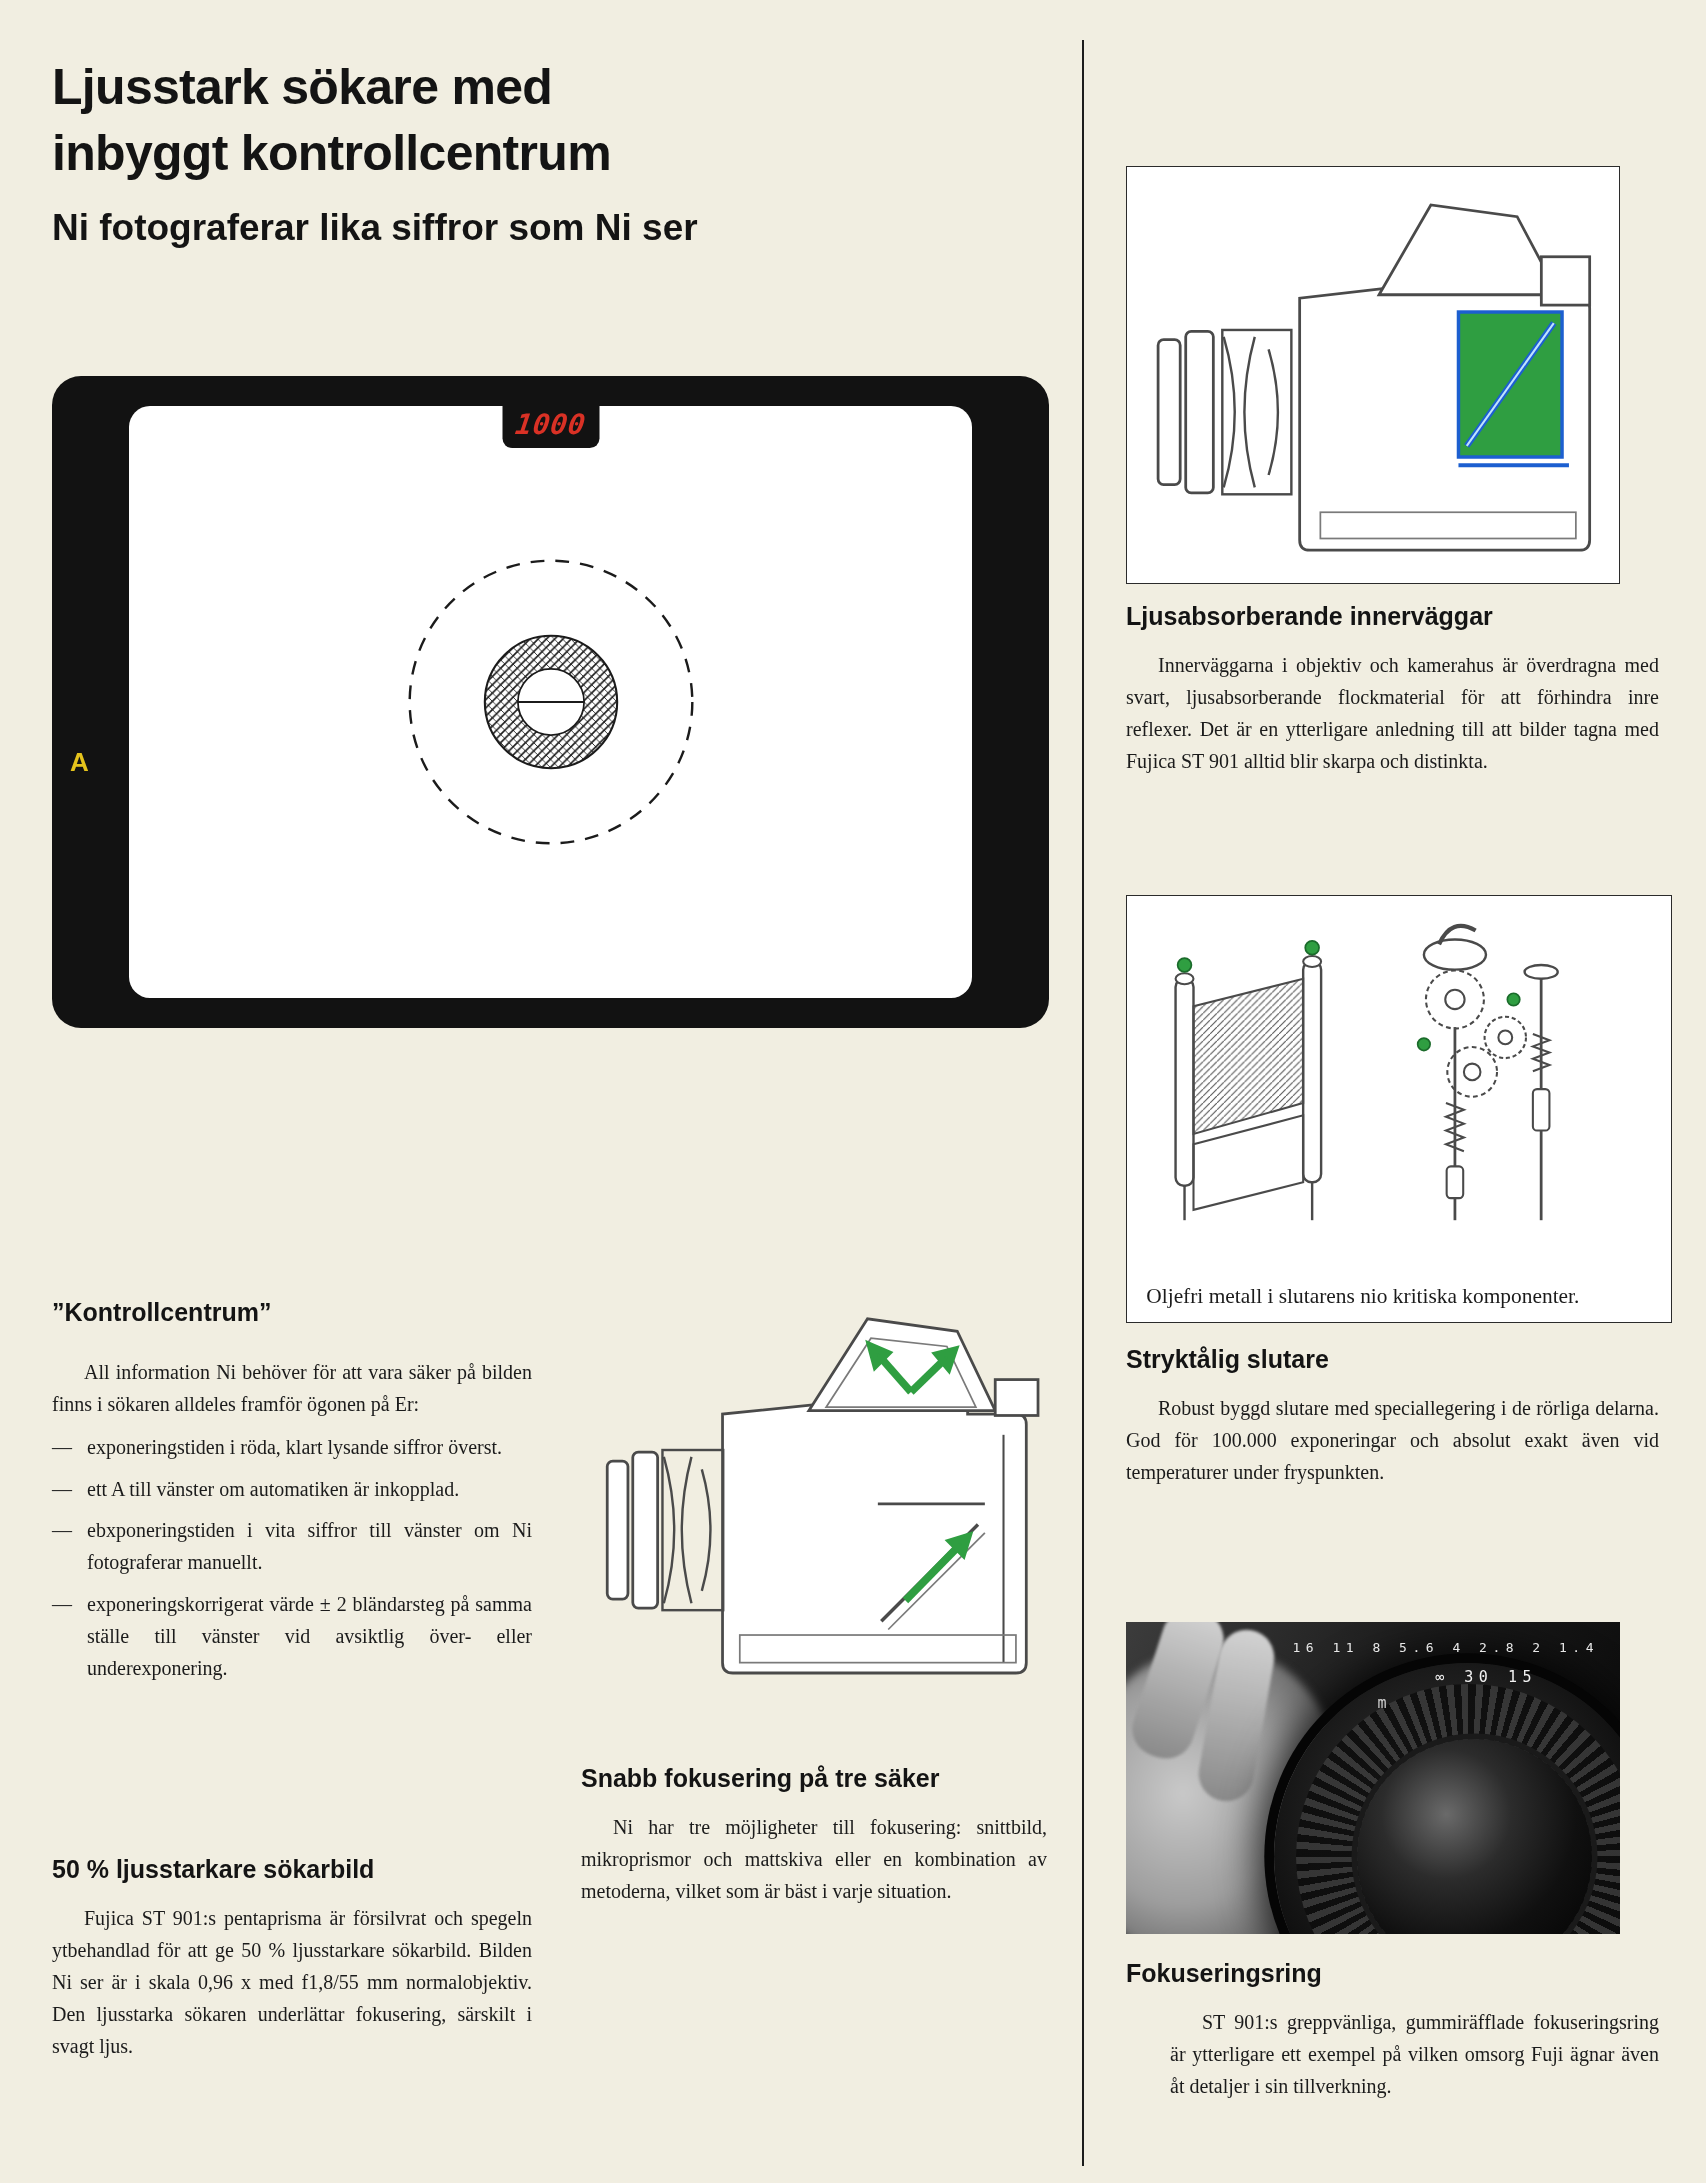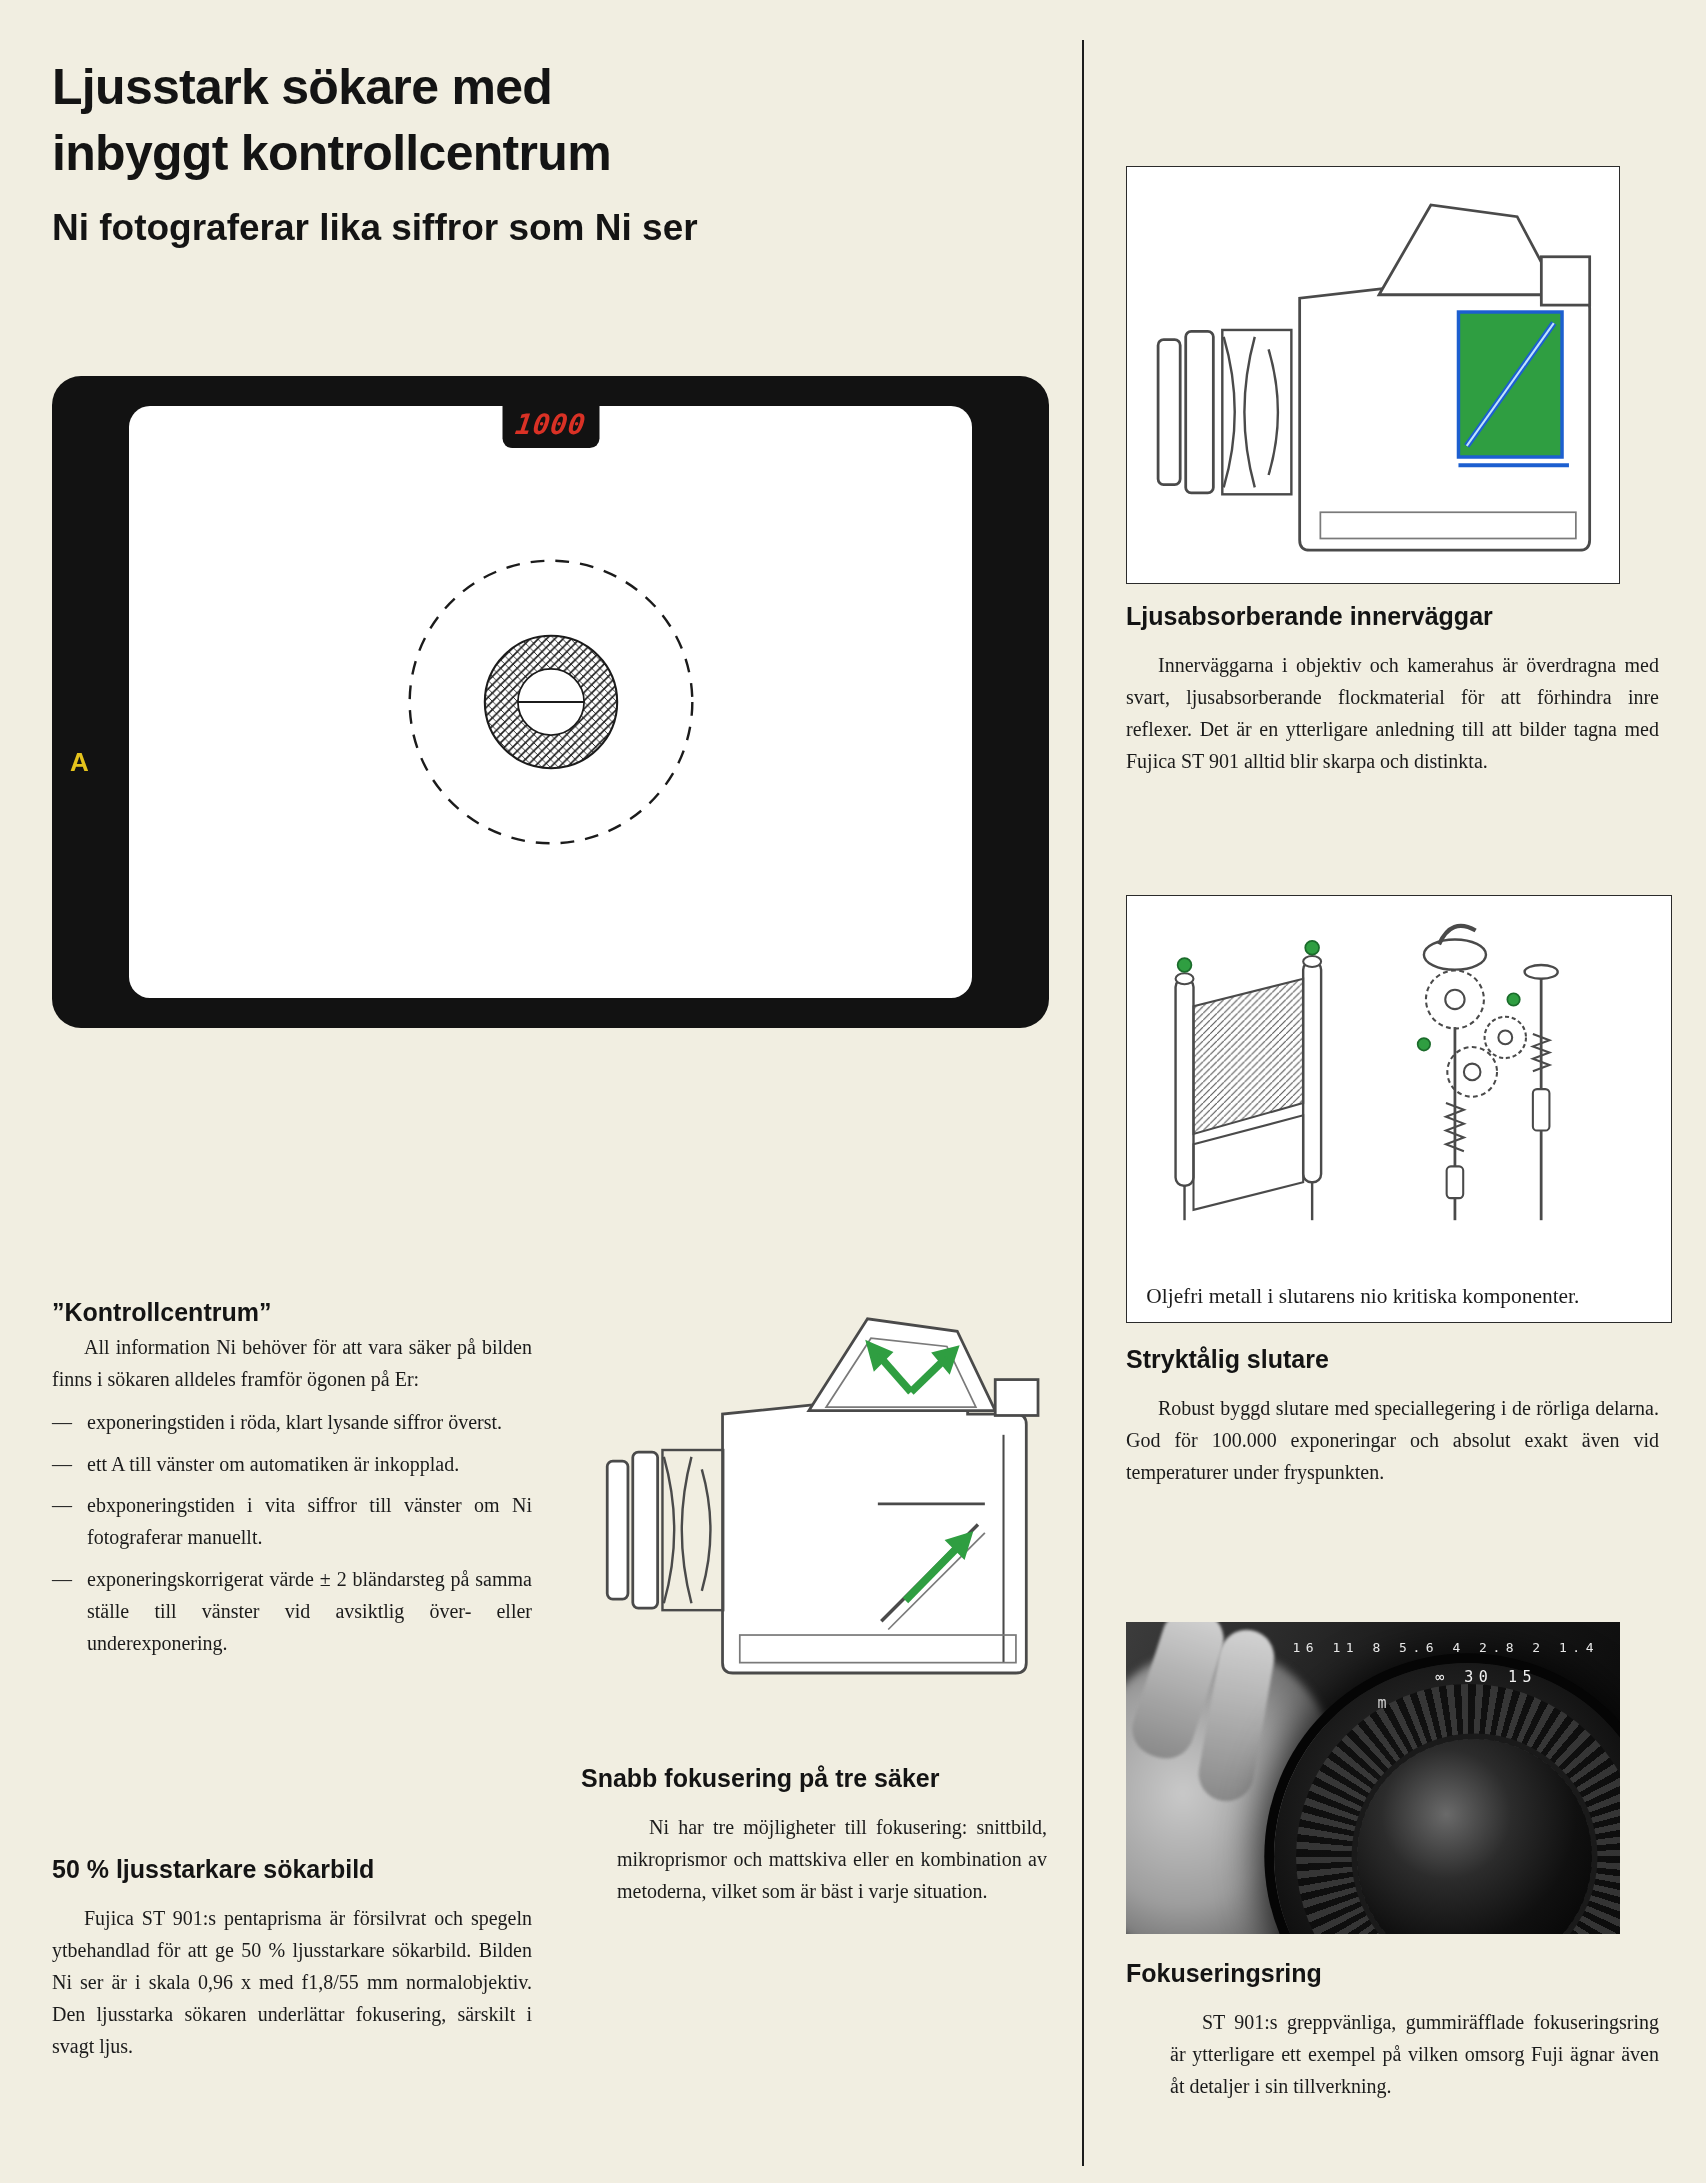--- a/index.html
+++ b/index.html
@@ -151,21 +151,21 @@
         <circle cx="235" cy="235" r="96" fill="url(#hatch)" stroke="#1b1b1b" stroke-width="3"></circle>
         <circle cx="235" cy="235" r="48" fill="#ffffff" stroke="#1b1b1b" stroke-width="2.5"></circle>
         <line x1="187" y1="235" x2="283" y2="235" stroke="#1b1b1b" stroke-width="3"></line>
       </svg>
       <div class="vf-auto" style="position:absolute; left:-75px; top:341px;">A</div>
     </div>
   </div>
 
   <div class="left-col-block" style="top:1298px;">
     <h3 class="heading-sans section-heading">”Kontrollcentrum”</h3>
-    <p class="body-text indent" style="margin-top:4px;">All information Ni behöver för att vara säker på bilden finns i sökaren alldeles framför ögonen på Er:</p>
+    <p class="body-text indent" style="margin-top:29px;">All information Ni behöver för att vara säker på bilden finns i sökaren alldeles framför ögonen på Er:</p>
     <div class="list">
       <div class="list-item body-text">
         <span class="dash">—</span>
         <span class="txt">exponeringstiden i röda, klart lysande siffror överst.</span>
       </div>
       <div class="list-item body-text">
         <span class="dash">—</span>
         <span class="txt">ett A till vänster om automatiken är inkopplad.</span>
       </div>
       <div class="list-item body-text">
@@ -215,21 +215,21 @@
         <line x1="478" y1="168" x2="540" y2="108"></line>
         <polygon points="540,108 517,114 532,132"></polygon>
         <line x1="470" y1="470" x2="560" y2="378"></line>
         <polygon points="560,378 537,385 553,401"></polygon>
       </g>
     </svg>
   </div>
 
   <div class="mid-col-block" style="top:1764px;">
     <h3 class="heading-sans section-heading">Snabb fokusering på tre säker</h3>
-    <p class="body-text indent" style="margin-top:18px;margin-left:36px;">Ni har tre möjligheter till fokusering: snittbild, mikroprismor och mattskiva eller en kombination av metoderna, vilket som är bäst i varje situation.</p>
+    <p class="body-text indent" style="margin-top:18px;">Ni har tre möjligheter till fokusering: snittbild, mikroprismor och mattskiva eller en kombination av metoderna, vilket som är bäst i varje situation.</p>
   </div>
 
   <div class="illu-box" style="left:1126px; top:166px; width:494px; height:418px;">
     <svg width="491" height="415" viewBox="0 0 711 601">
 
       <path d="M250,190 L250,540 Q250,555 265,555 L655,555 Q670,555 670,540 L670,205 Q670,190 655,190 L600,190 L600,160 L380,175 Z" fill="#ffffff" stroke="#4a4a4a" stroke-width="4"></path>
 
       <path d="M365,185 L440,55 L565,72 L625,185 Z" fill="#ffffff" stroke="#4a4a4a" stroke-width="4"></path>
       <rect x="600" y="130" width="70" height="70" fill="#ffffff" stroke="#4a4a4a" stroke-width="4"></rect>
 

